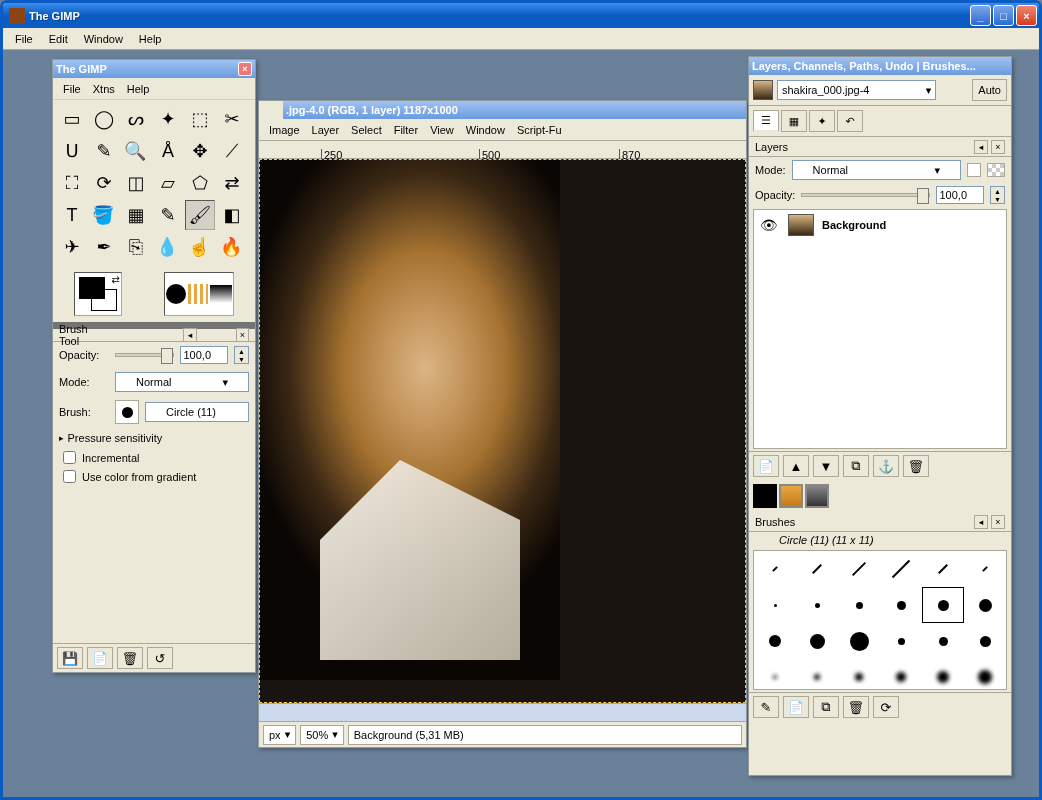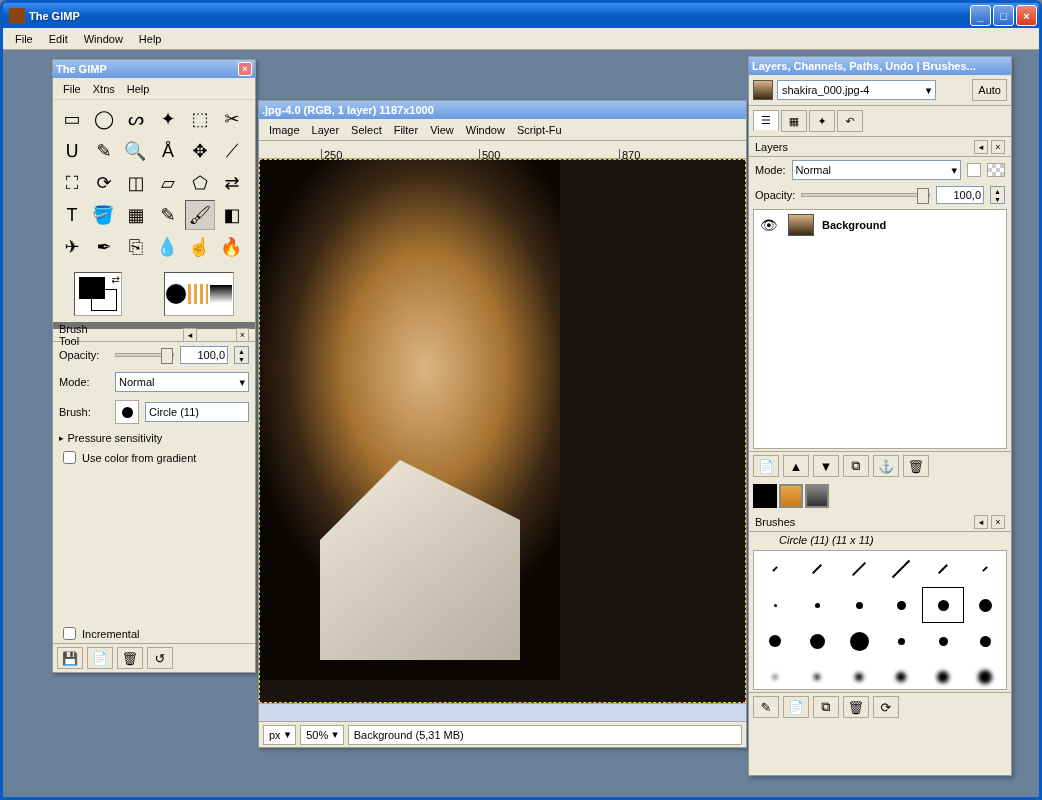--- a/index.html
+++ b/index.html
@@ -47,37 +47,37 @@
 .pattern-box .grad { width:22px; height:18px; background:linear-gradient(#000,#fff); }
 
 
 .dock-header { height:20px; background:#ece9d8; display:flex; align-items:center; padding:0 6px; border-bottom:1px solid #aca899; }
 .dock-header .spacer { flex:1; }
 .dock-mini-btn { width:14px; height:14px; border:1px solid #aca899; background:#ece9d8; display:flex; align-items:center; justify-content:center; font-size:9px; margin-left:3px; }
 .opt-row { display:flex; align-items:center; gap:6px; padding:4px 6px; }
 .opt-row label { width:50px; }
 .slider-track { flex:1; height:4px; background:#d4d0c8; border:1px solid #aca899; position:relative; }
 .slider-thumb { position:absolute; right:0; top:-6px; width:12px; height:16px; background:#ece9d8; border:1px solid #7a7a7a; }
-.spin-input { width:48px; height:18px; border:1px solid #7f9db9; background:#fff; text-align:right; padding-right:2px; display:flex; align-items:center; justify-content:flex-end; }
+.spin-input { width:48px; height:18px; border:1px solid #7f9db9; background:#fff; text-align:right; padding-right:16px; display:flex; align-items:center; justify-content:flex-end; }
 .spin-arrows { width:15px; height:18px; border:1px solid #7f9db9; display:flex; flex-direction:column; background:#ece9d8; }
 .spin-arrows div { flex:1; display:flex; align-items:center; justify-content:center; font-size:7px; }
-select.cbo, .cbo { flex:1; height:20px; border:1px solid #7f9db9; background:#fff; padding:0 3px; display:flex; align-items:center; }
+select.cbo, .cbo { flex:1; height:20px; border:1px solid #7f9db9; background:#fff; padding:0 20px; display:flex; align-items:center; }
 .brush-preview { width:24px; height:24px; border:1px solid #aca899; background:#fff; display:flex; align-items:center; justify-content:center; }
 .brush-preview .dot { width:11px; height:11px; background:#000; border-radius:50%; }
 .check-row { display:flex; align-items:center; gap:6px; padding:3px 10px; }
 .check-row input { width:13px; height:13px; }
 .expander { padding:4px 6px; display:flex; align-items:center; gap:4px; }
 .exp-arrow { font-size:9px; }
 
 
 .btn-bar { display:flex; gap:4px; padding:3px 4px; border-top:1px solid #aca899; background:#ece9d8; }
 .btn-bar .b { width:26px; height:22px; border:1px solid #aca899; background:#ece9d8; display:flex; align-items:center; justify-content:center; font-size:13px; }
 
 
-#image-window { left:258px; top:100px; width:489px; height:648px; }
+#image-window { left:258px; top:100px; width:489px; height:648px;padding-left:24px; }
 #image-window .img-body { position:absolute; top:18px; left:0; right:0; bottom:0; background:#fff; display:flex; flex-direction:column; }
 .img-menubar { height:22px; background:#ece9d8; display:flex; align-items:center; padding:0 4px; border-bottom:1px solid #aca899; }
 .img-menubar span { padding:2px 6px; }
 .ruler-h { height:18px; background:#ece9d8; border-bottom:1px solid #aca899; position:relative; font-size:9px; }
 .ruler-h .tick { position:absolute; top:8px; height:100%; border-left:1px solid #555; padding-left:2px; }
 .canvas-area { flex:1; background:#1a1410; position:relative; overflow:hidden; border:1px dashed #ffcc33; }
 .photo { position:absolute; left:0; top:0; width:300px; height:520px; background: radial-gradient(ellipse 180px 260px at 55% 40%, #d9b583 0%, #c79860 20%, #a57230 45%, #3b2814 75%, #0a0604 100%); }
 .photo::after { content:""; position:absolute; left:60px; top:300px; width:200px; height:200px; background: linear-gradient(135deg, #f5f0e8 0%, #e0d9cc 40%, #bfb7a6 100%); clip-path: polygon(0% 40%, 40% 0%, 100% 30%, 100% 100%, 0% 100%); opacity:.95; }
 .hscroll { height:18px; background:#cdd9ed; border-top:1px solid #aca899; }
 .statusbar { height:26px; background:#ece9d8; border-top:1px solid #aca899; display:flex; align-items:center; gap:4px; padding:0 4px; }
@@ -224,27 +224,27 @@
         <div class="dot"></div>
       </div>
     <div class="cbo" style="flex:1">
         <span>Circle (11)</span>
       </div>
   </div>
   <div class="expander">
     <span class="exp-arrow">▸</span>
     <span>Pressure sensitivity</span>
   </div>
+  <div class="check-row">
+    <input type="checkbox" style="">
+    <span>Incremental</span>
+  </div>
   <div class="check-row" style="padding-bottom:160px;">
     <input type="checkbox" style="">
     <span>Use color from gradient</span>
-  </div>
-  <div class="check-row">
-    <input type="checkbox" style="">
-    <span>Incremental</span>
   </div>
   <div class="btn-bar">
     <div class="b">💾</div>
     <div class="b">📄</div>
     <div class="b">🗑</div>
     <div class="b">↺</div>
   </div>
 </div>
 
 <div class="panel" id="image-window">

